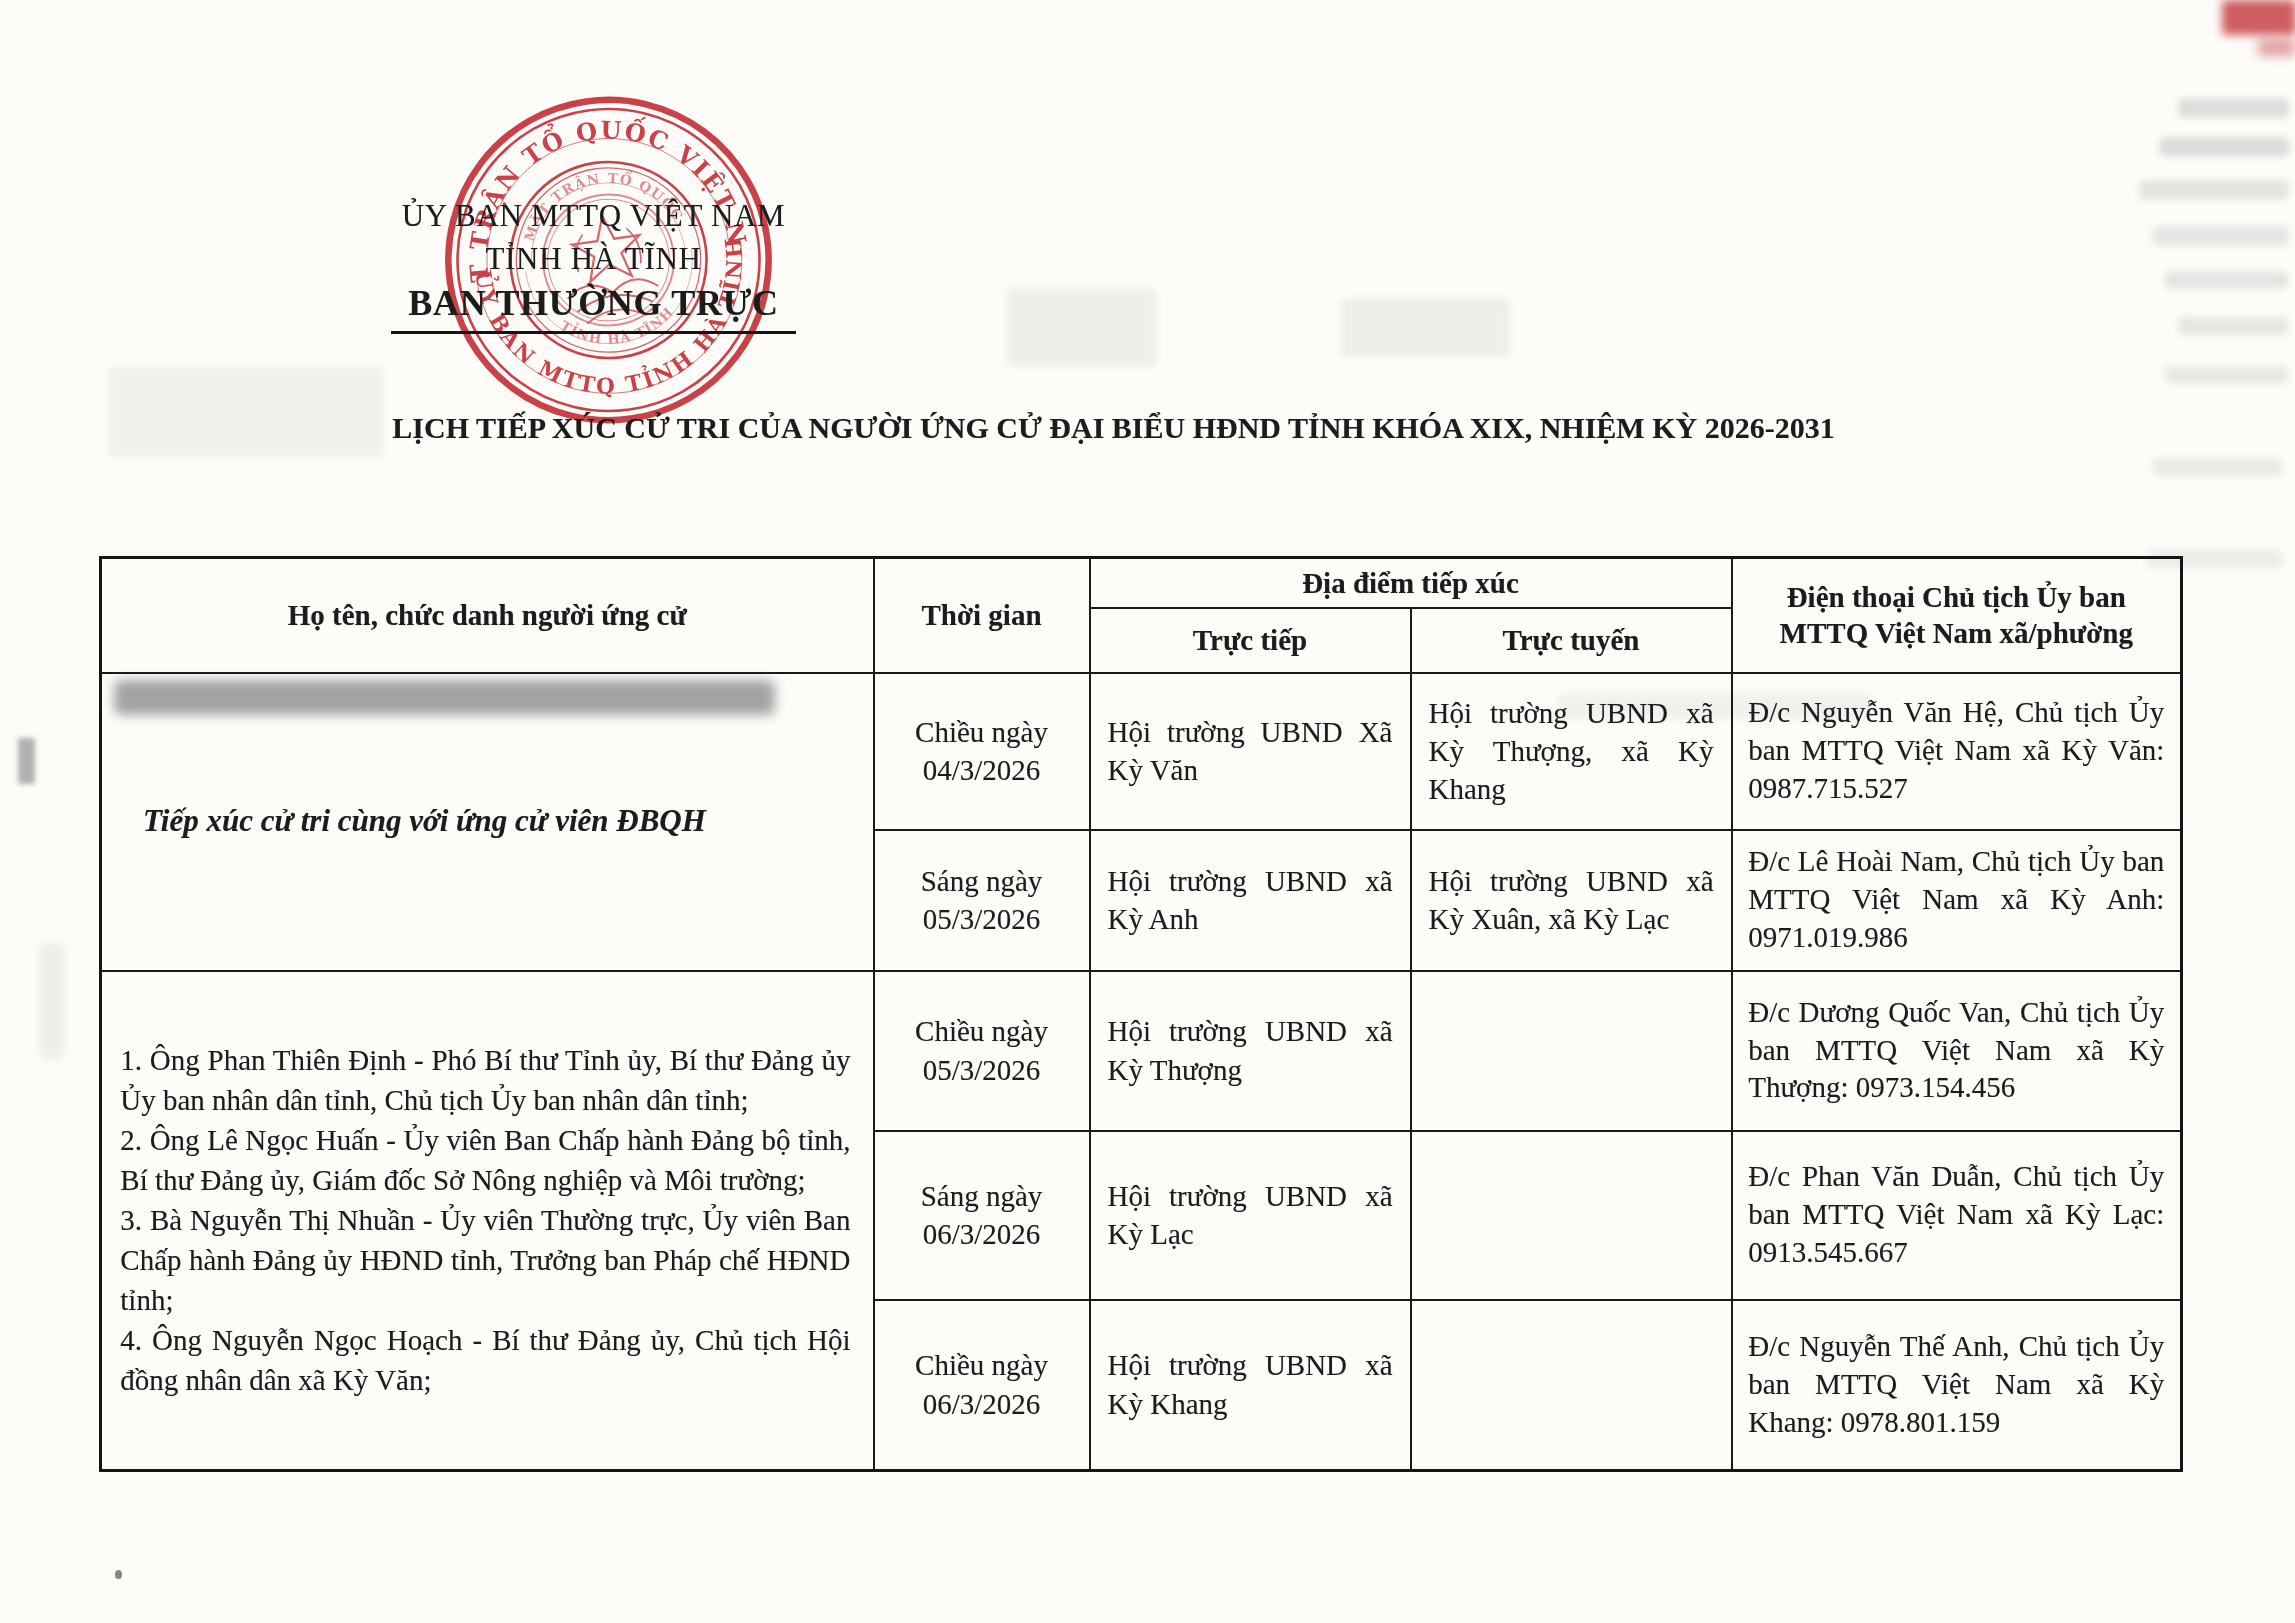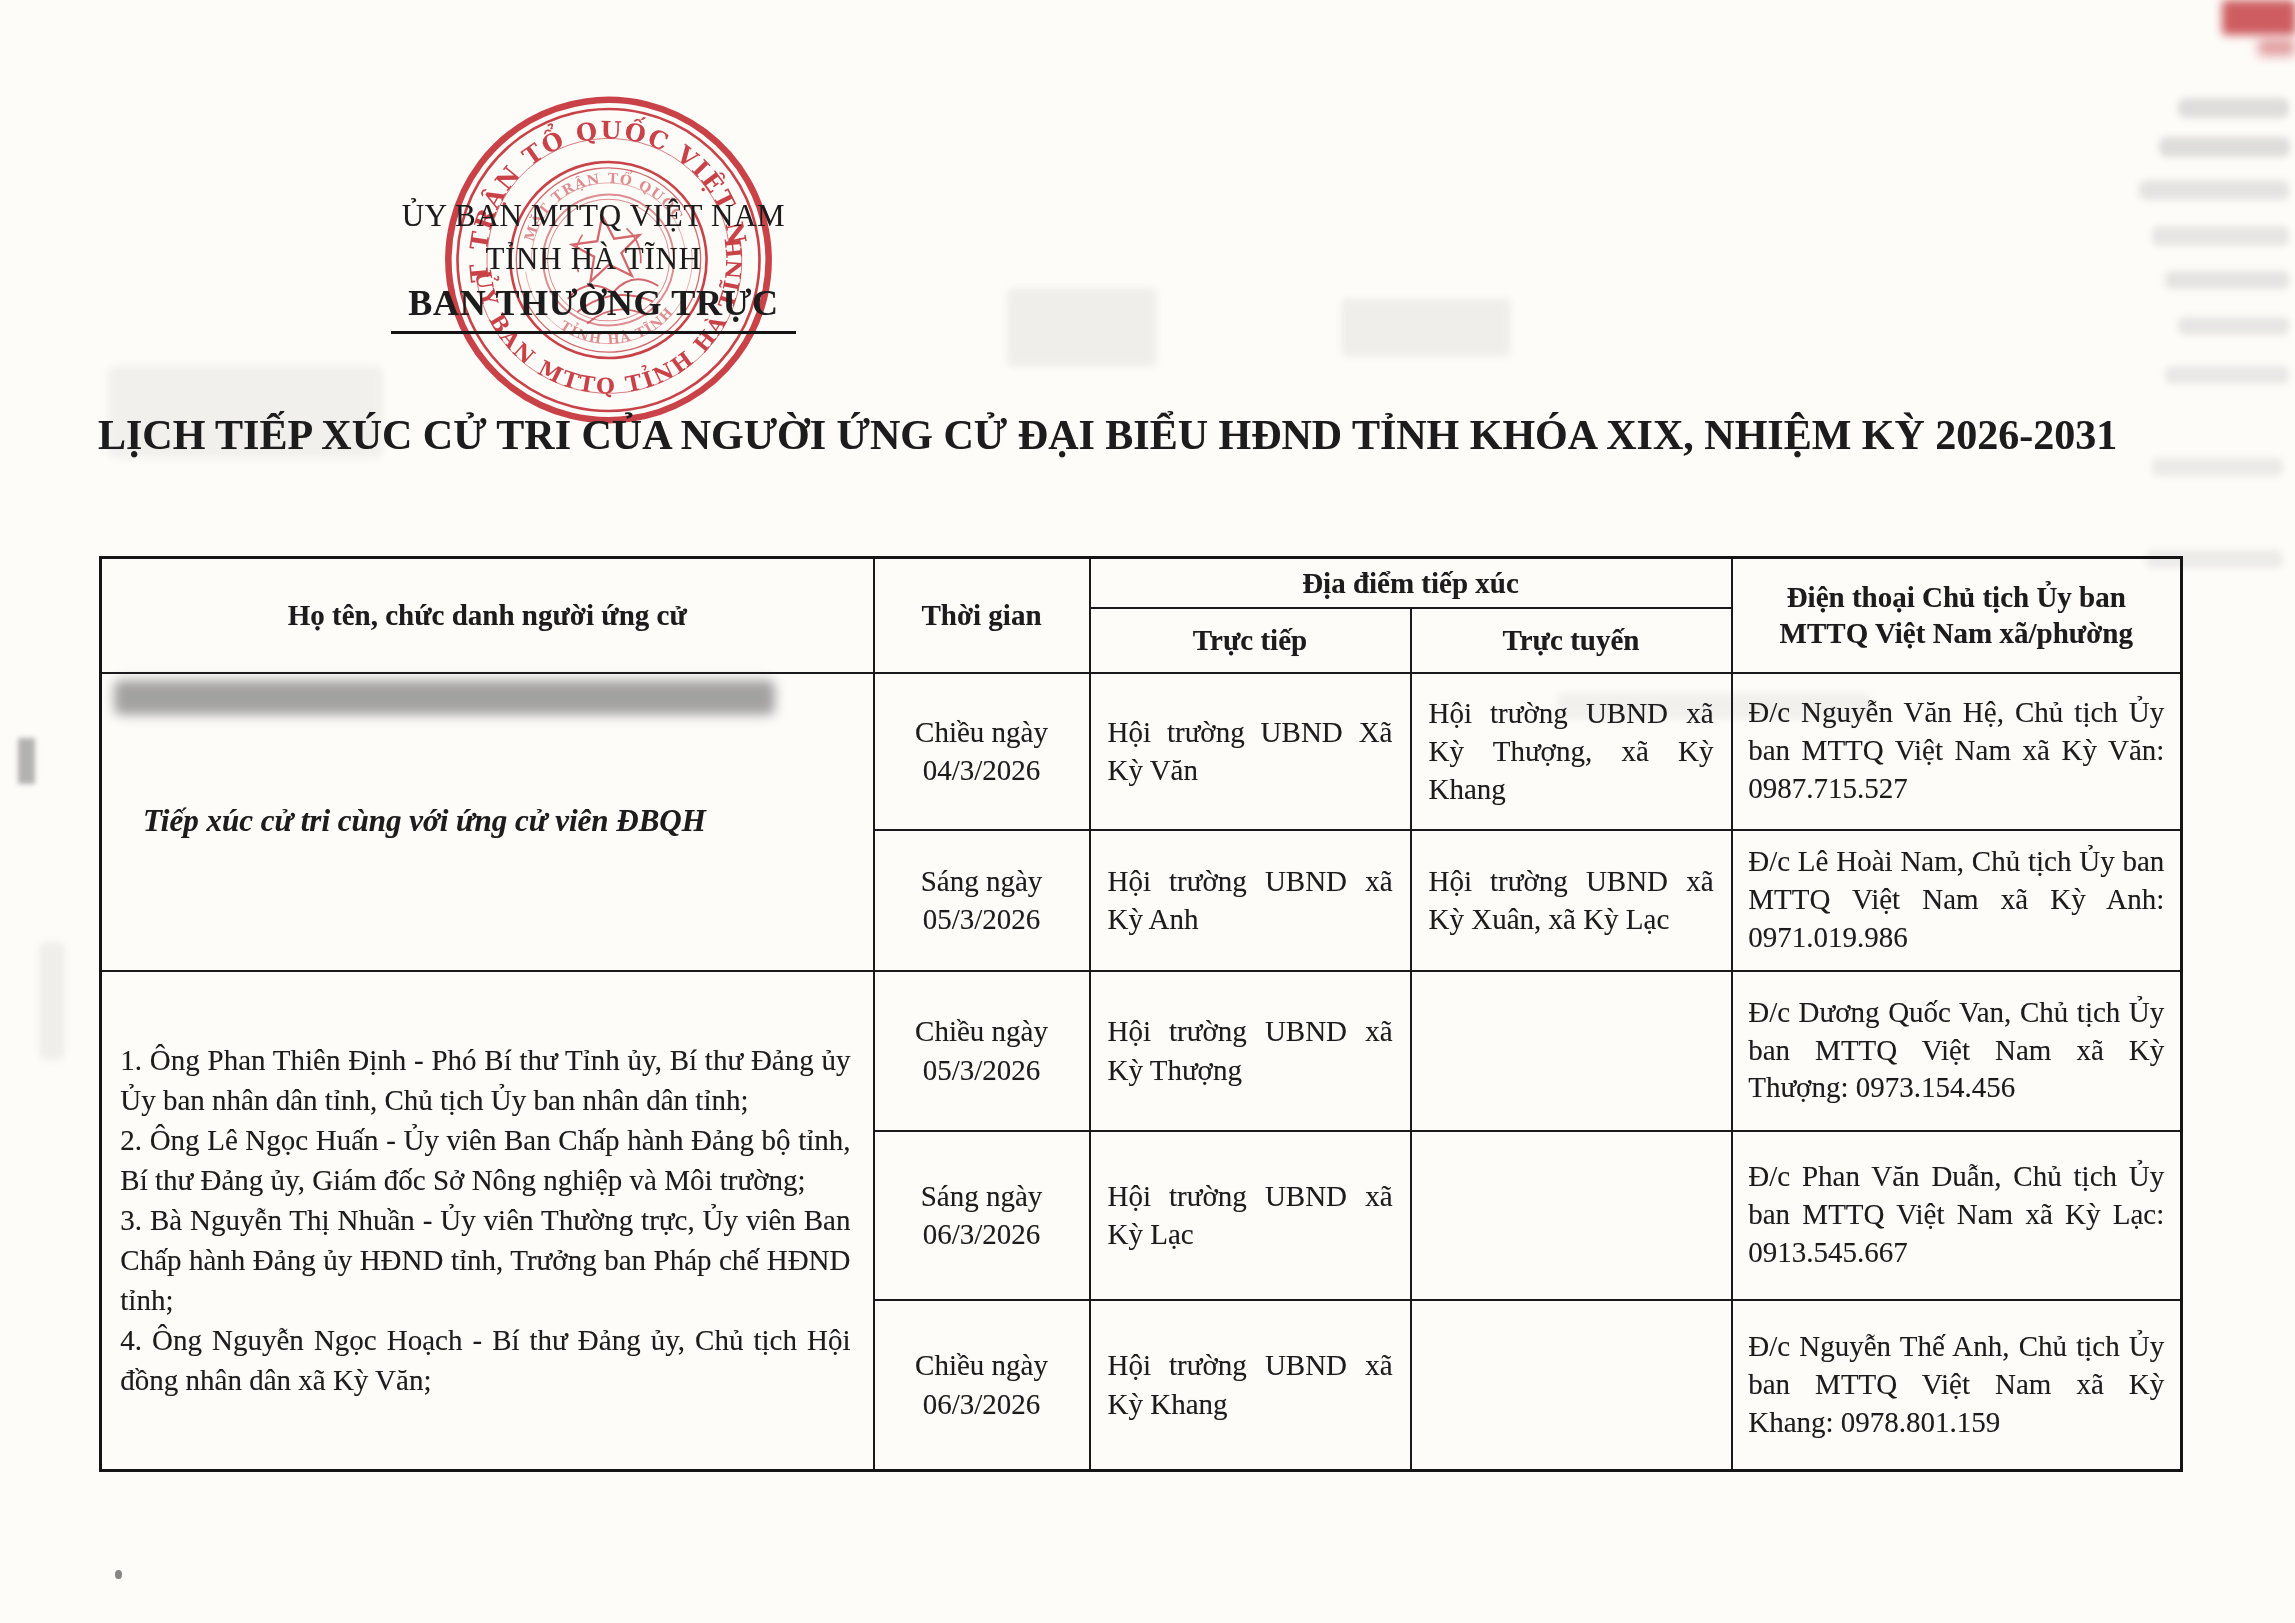--- a/index.html
+++ b/index.html
@@ -30,21 +30,21 @@
   .hdr-right .l2{font-size:31px;font-weight:bold;line-height:41px;}
   .hdr-right .l2 span{display:inline-block;border-bottom:3.3px solid #141414;padding:0 3.9px 6.5px 3.9px;}
   .hdr-right .ldate{font-size:30px;font-weight:bold;font-style:italic;margin-top:38px;}
 
   
   .seal{position:absolute;left:432px;top:77px;z-index:1;opacity:.92;}
 
   
   .title{
     position:absolute;left:98px;top:411px;width:2031px;
-    text-align:left;font-size:42px;font-weight:bold;z-index:3;
+    text-align:center;font-size:30px;font-weight:bold;z-index:3;
   }
   .subtitle{
     position:absolute;left:98px;top:458px;width:2031px;
     text-align:center;font-size:31px;font-weight:bold;z-index:3;
   }
 
   
   table.sched{
     position:absolute;left:99px;top:556px;width:2080px;
     border-collapse:collapse;table-layout:fixed;z-index:3;

